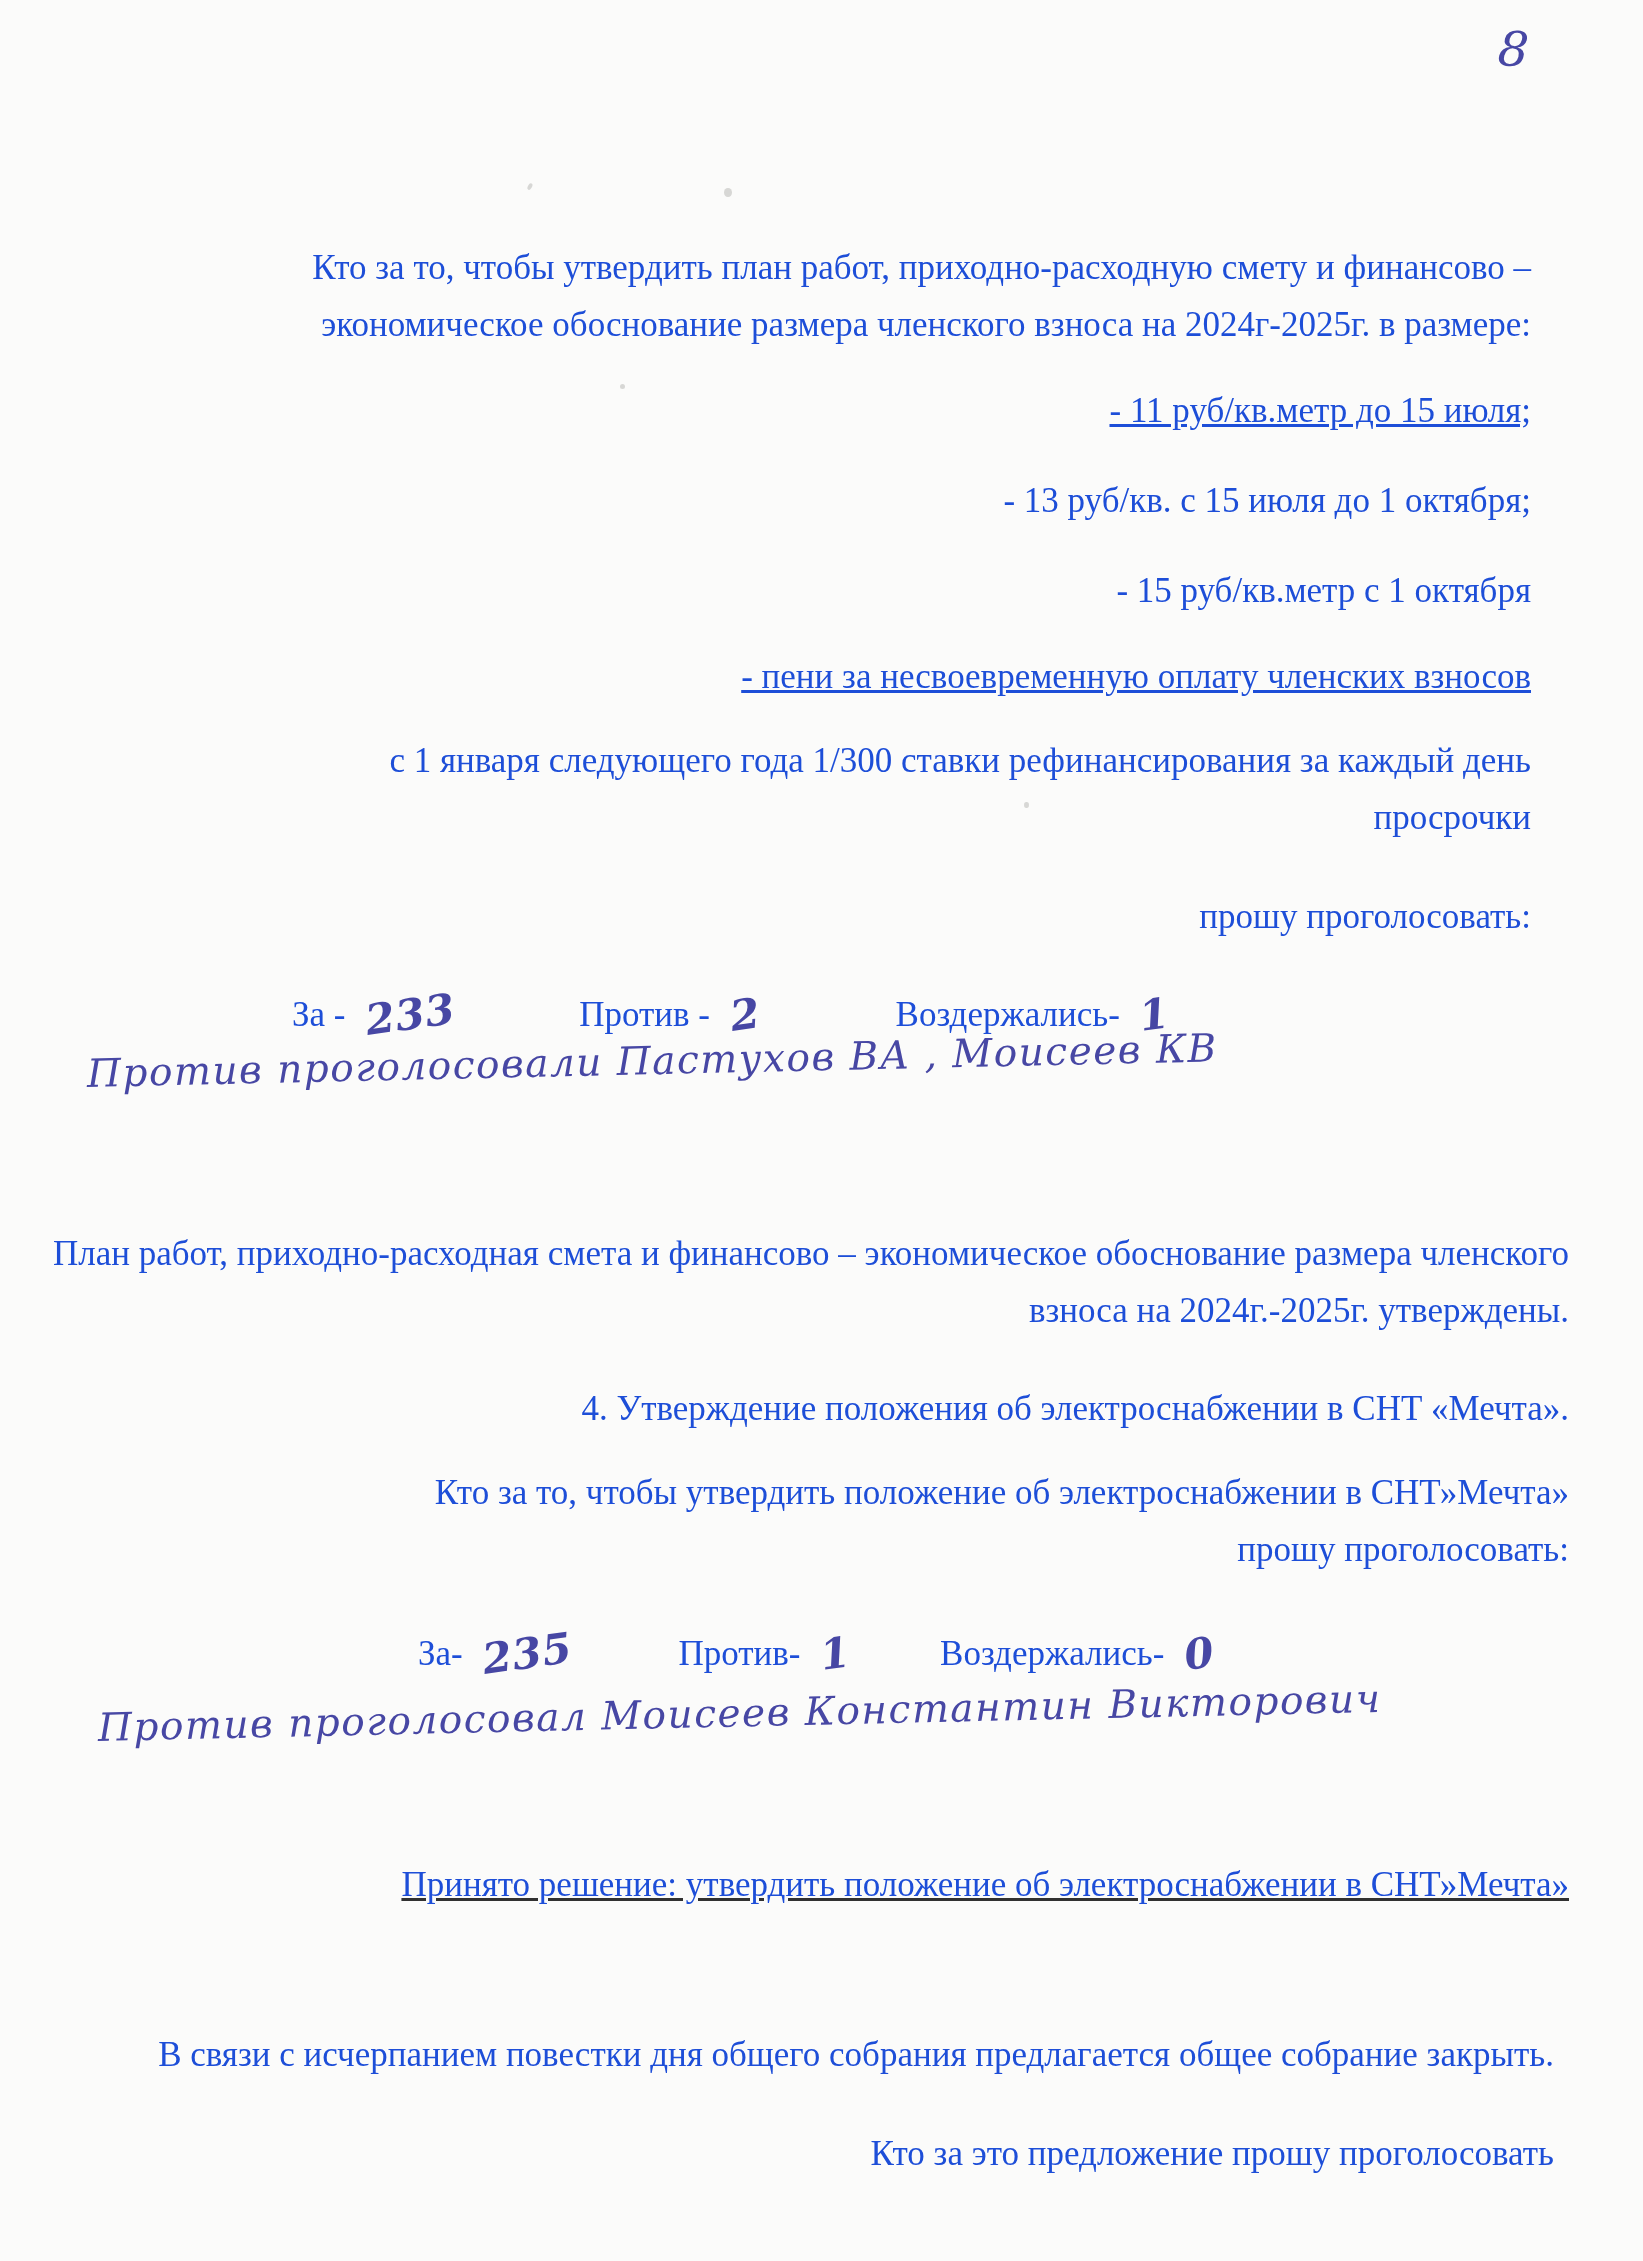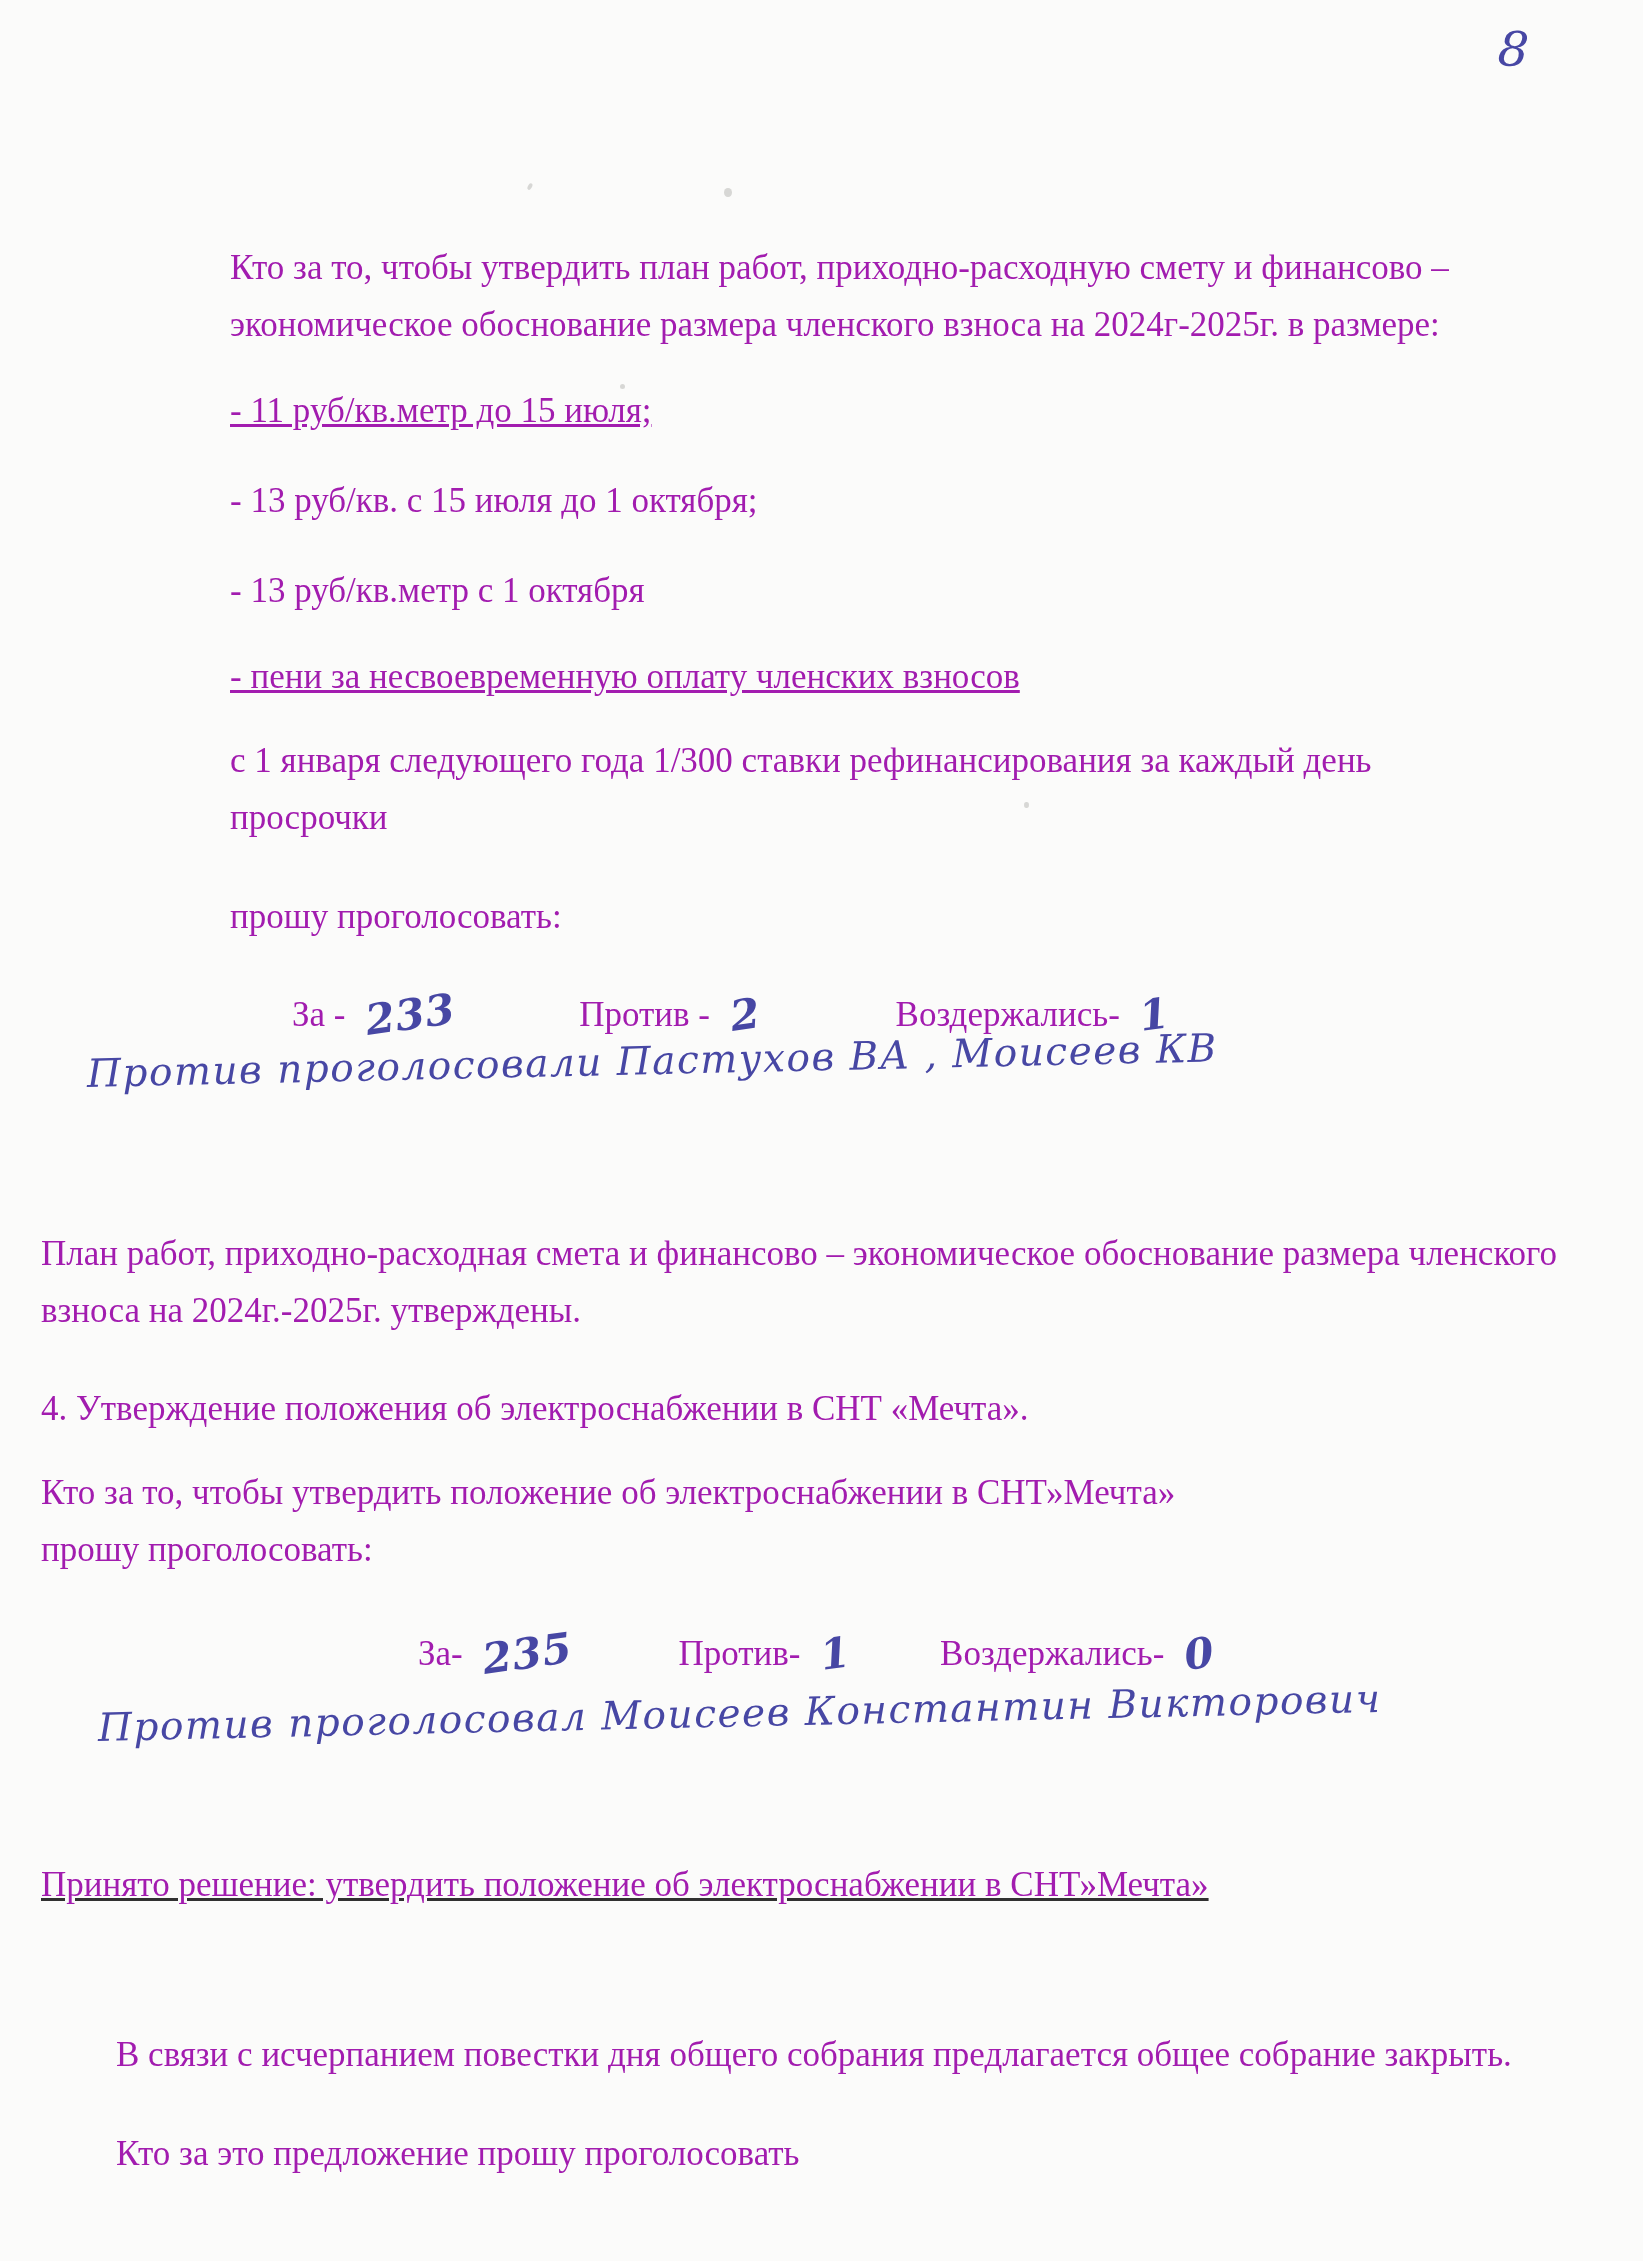--- a/index.html
+++ b/index.html
@@ -25,21 +25,21 @@
     border-radius: 50%;
     background: #b9b9b6;
     opacity: .55;
   }
   .speck.s1 { left: 724px;  top: 188px;  width: 7.5px; height: 9px; }
   .speck.s2 { left: 620px;  top: 384px;  width: 5.3px;  height: 5.3px;  }
   .speck.s3 { left: 528px;  top: 183px;  width: 3.8px;  height: 6.8px;  transform: rotate(28deg); }
   .speck.s4 { left: 682px;  top: 326px;  width: 4.5px;  height: 4.5px;  }
   .speck.s5 { left: 1024px; top: 802px; width: 4.5px;  height: 6px;  }
 
-  .typed { color: #a21caf; }
+  .typed { color: #1d4ed8; text-align: right; }
 
   
   .hw {
     font-family: "DejaVu Serif", serif;
     font-style: italic;
     color: #4747a4;
     letter-spacing: 1.5px;
   }
   .hw-note {
     display: inline-block;
@@ -117,21 +117,21 @@
   <span class="speck s4"></span>
   <span class="speck s5"></span>
 
   <div class="page-number hw">8</div>
 
   <section class="block indent-a m-top-first">
     <p class="typed">Кто за то, чтобы утвердить план работ, приходно-расходную смету и финансово – экономическое обоснование размера членского взноса на 2024г-2025г.  в размере:</p>
 
     <p class="typed gap-40">- 11 руб/кв.метр до 15 июля;</p>
     <p class="typed gap-44">- 13 руб/кв. с 15 июля до 1 октября;</p>
-    <p class="typed gap-44">- 13 руб/кв.метр с 1 октября</p>
+    <p class="typed gap-44">- 15 руб/кв.метр с 1 октября</p>
 
     <p class="typed gap-40">- пени за несвоевременную оплату членских взносов</p>
     <p class="typed gap-36">с 1 января следующего года 1/300 ставки рефинансирования за каждый день просрочки</p>
 
     <p class="typed gap-56">прошу проголосовать:</p>
   </section>
 
   <div class="vote-line vote-1">
     <span class="vote-pair"><span class="typed">За -</span><span class="hw hw-num">233</span></span>
     <span class="vote-pair sp1"><span class="typed">Против -</span><span class="hw hw-num">2</span></span>

